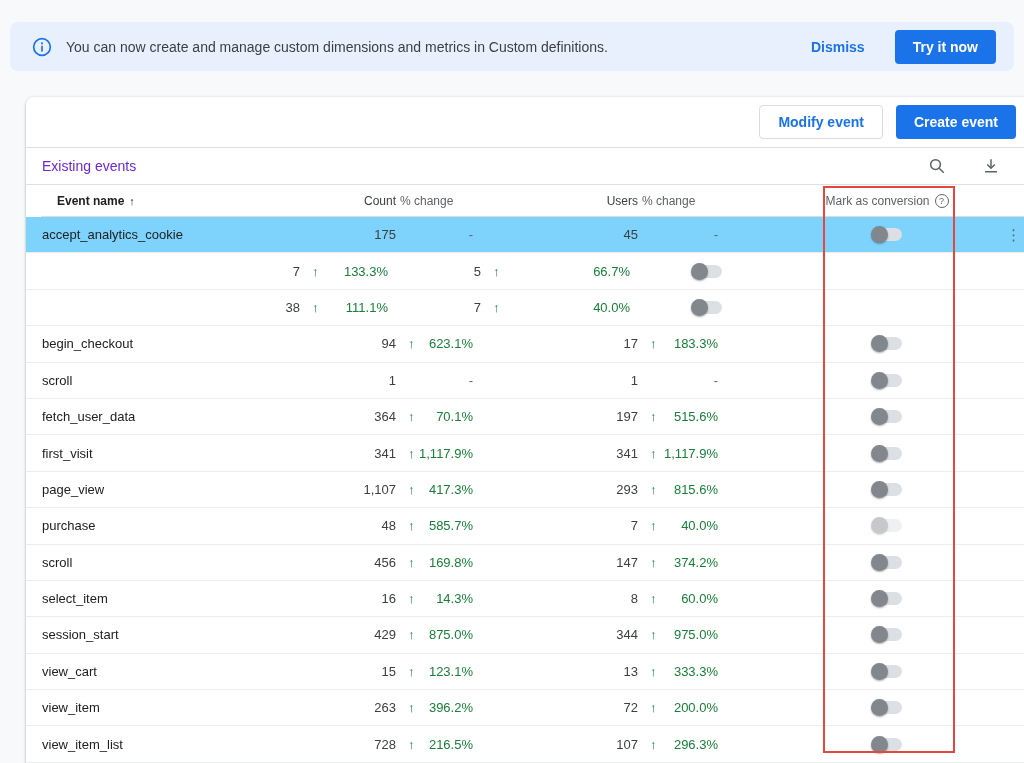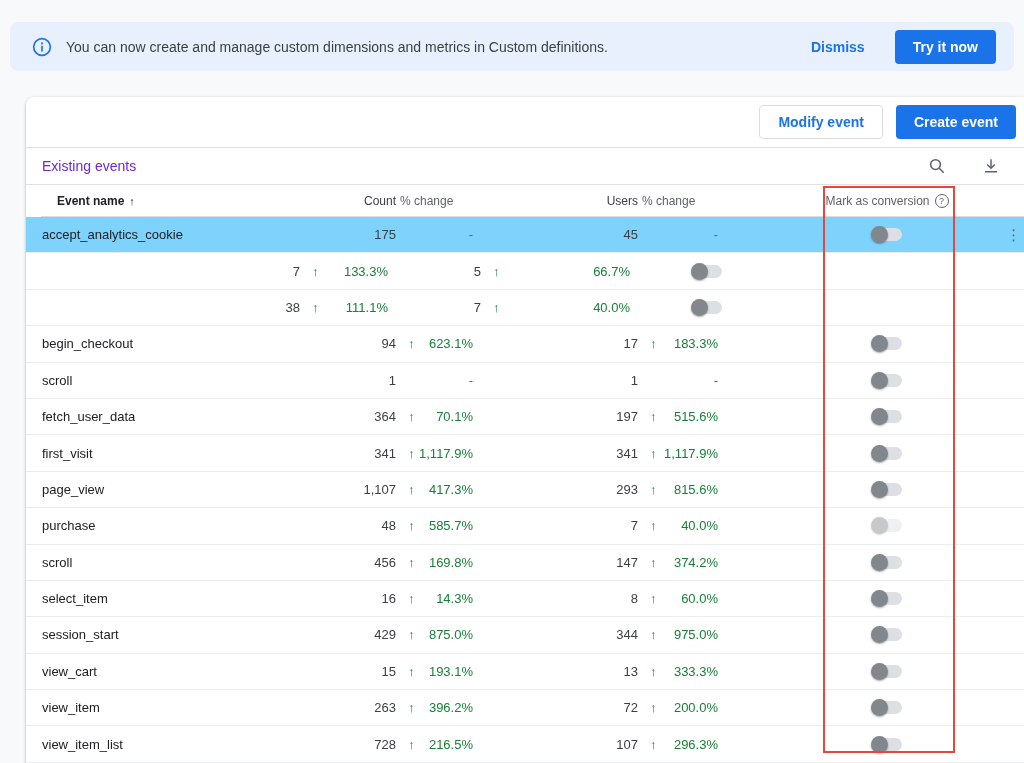--- a/index.html
+++ b/index.html
@@ -425,21 +425,21 @@
     <div class="cell menu">
       <span></span>
     </div>
   </div>
 
   <div class="trow">
     <div class="cell name">view_cart</div>
     <div class="cell num">15</div>
     <div class="cell change">
       <span class="arrow">↑</span>
-      <span class="val">193.1%</span>
+      <span class="val">123.1%</span>
     </div>
     <div class="cell num">13</div>
     <div class="cell change">
       <span class="arrow">↑</span>
       <span class="val">333.3%</span>
     </div>
     <div class="cell conv">
       <div class="toggle">
         <span class="knob"></span>
       </div>

